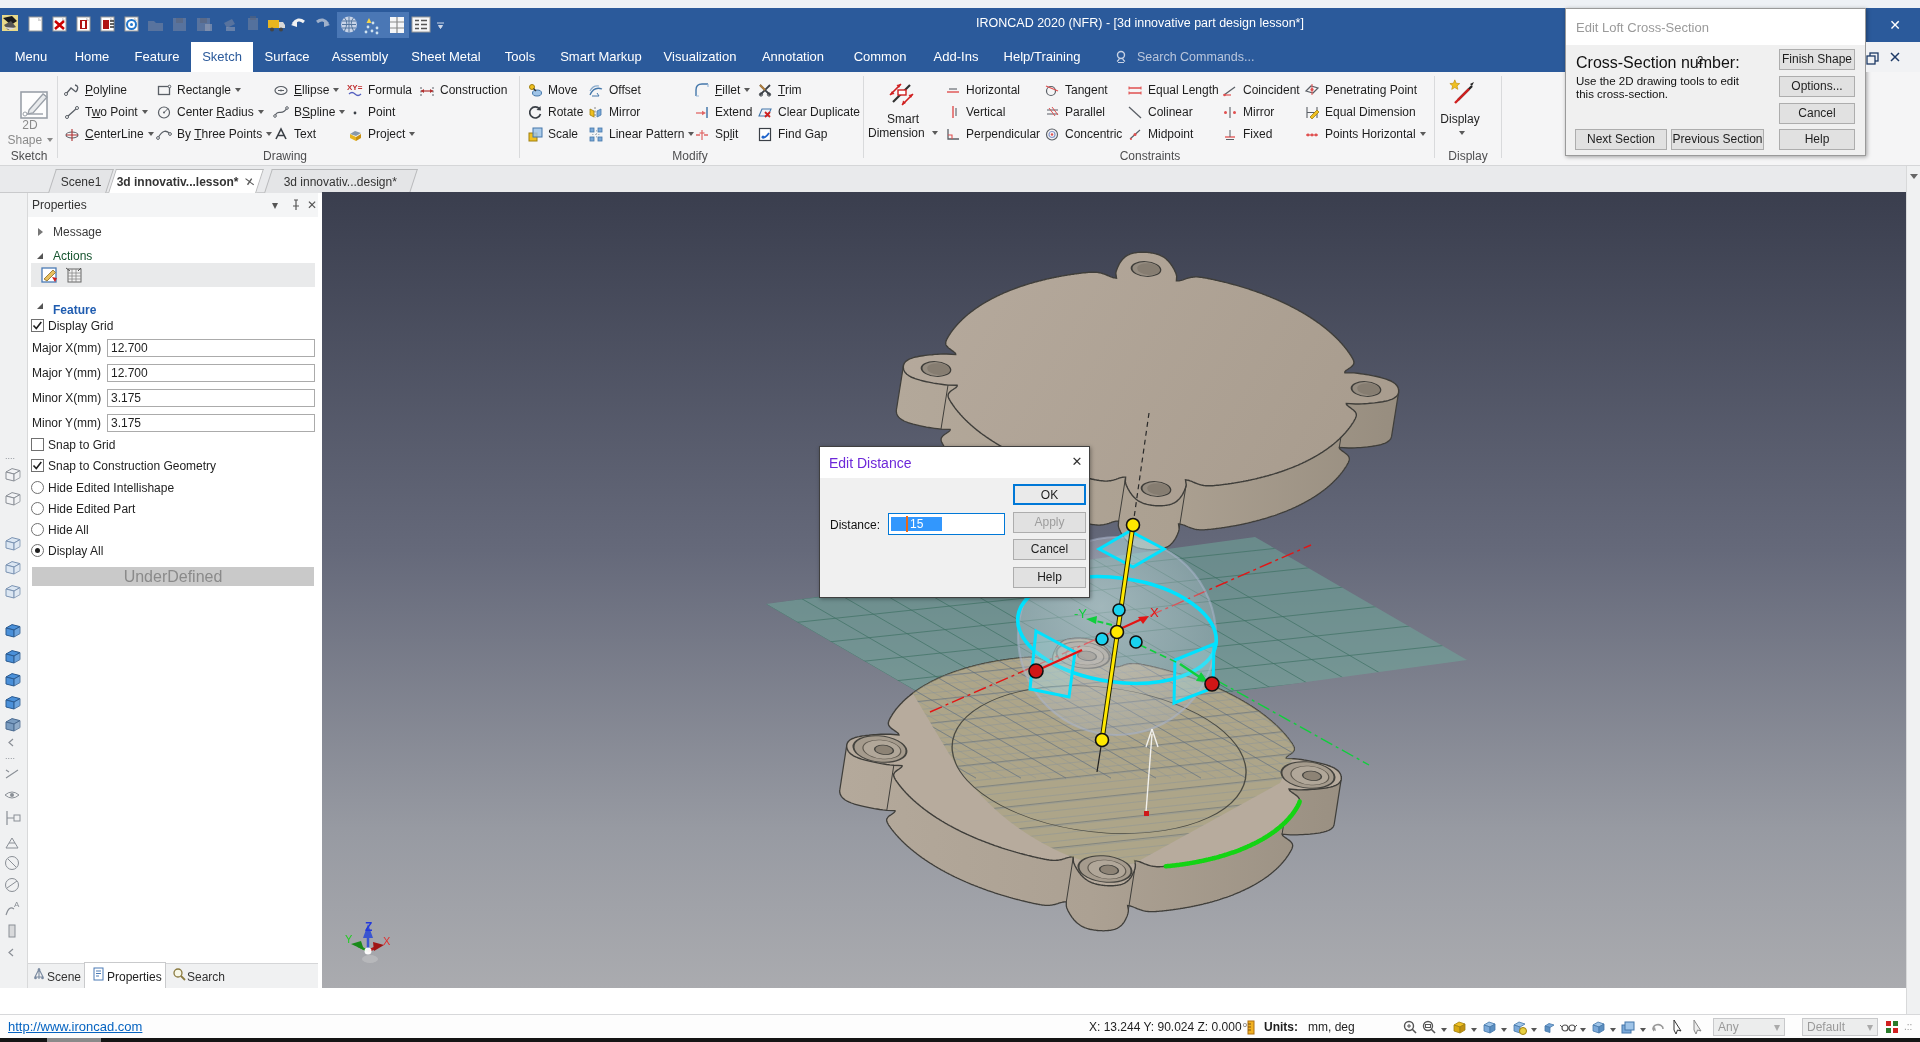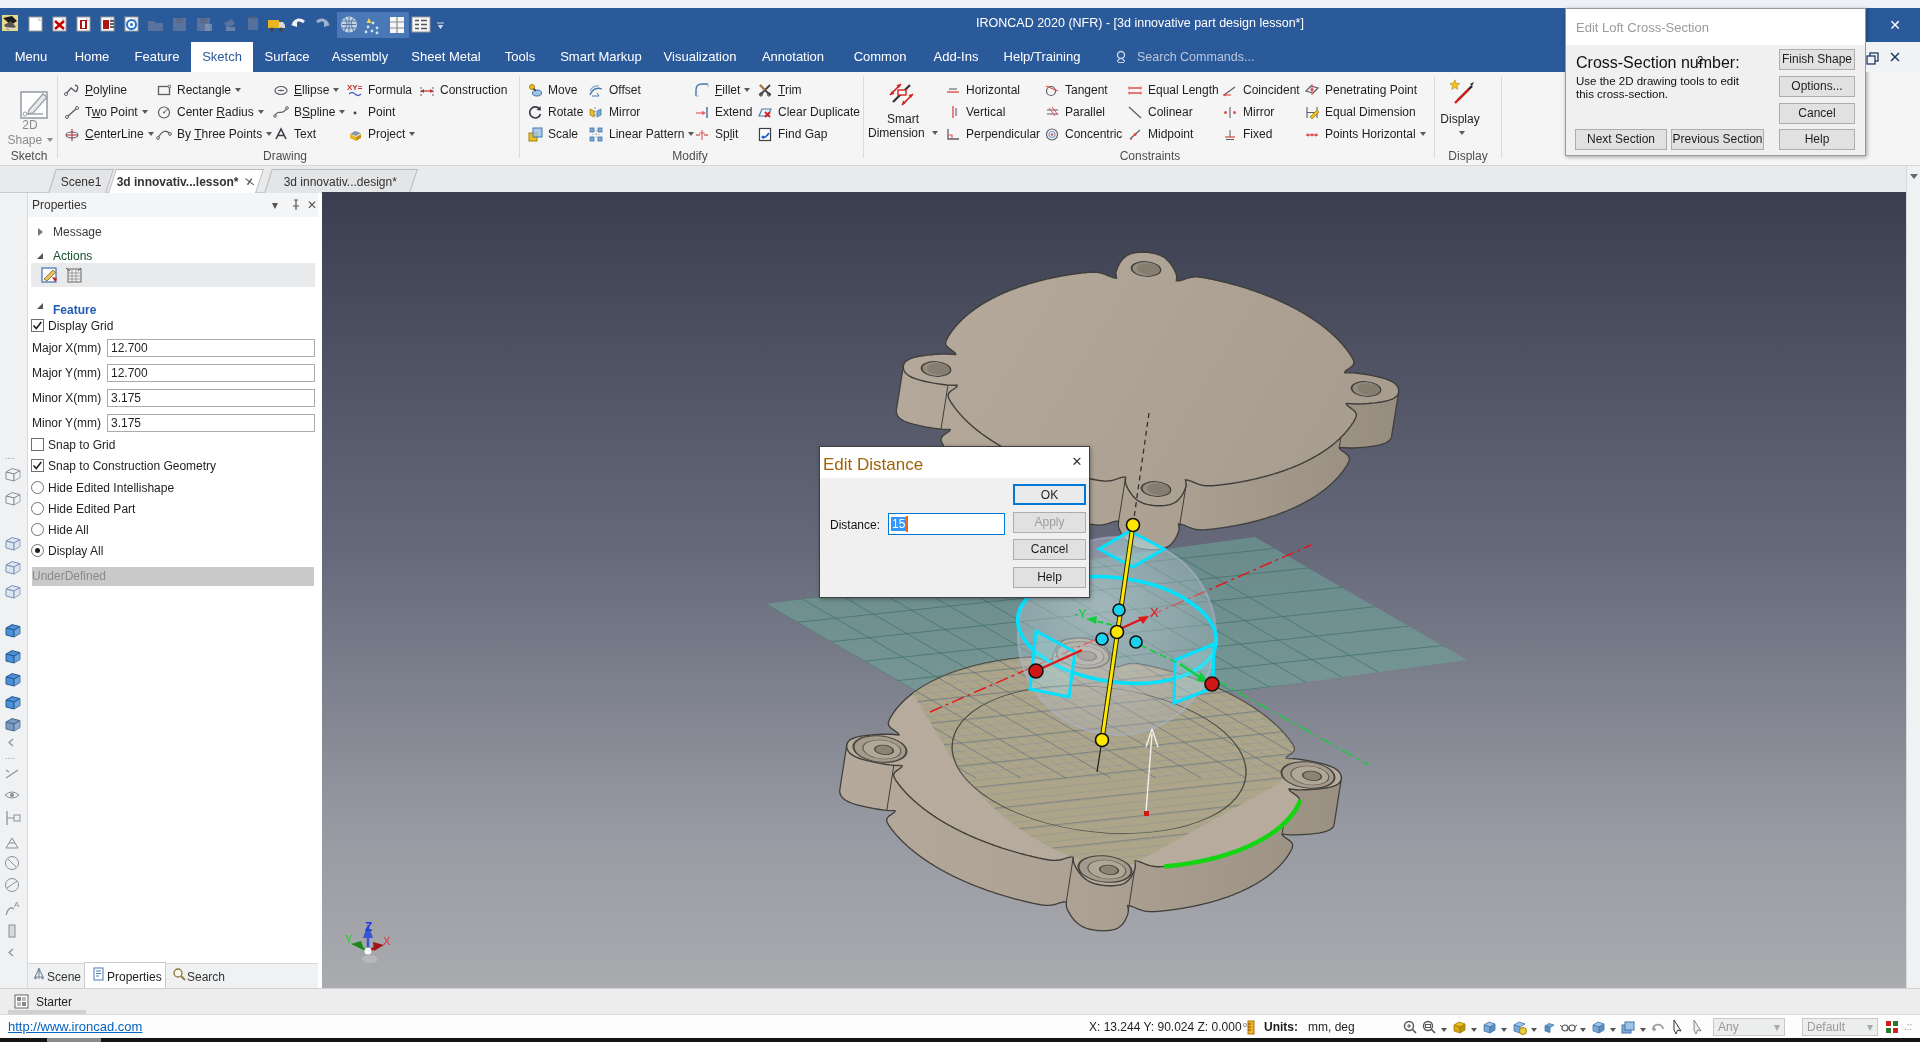--- a/index.html
+++ b/index.html
@@ -508,21 +508,21 @@
       <div class="radio" style="left:3px;top:288px"></div>
       <div class="plabel" style="left:20px;top:288px">Hide Edited Intellishape</div>
       <div class="radio" style="left:3px;top:309px"></div>
       <div class="plabel" style="left:20px;top:309px">Hide Edited Part</div>
       <div class="radio" style="left:3px;top:330px"></div>
       <div class="plabel" style="left:20px;top:330px">Hide All</div>
       <div class="radio" style="left:3px;top:351px">
         <div style="position:absolute;left:3px;top:3px;width:5px;height:5px;border-radius:50%;background:#1e1e1e"></div>
       </div>
       <div class="plabel" style="left:20px;top:351px">Display All</div>
-      <div class="abs" style="left:4px;top:374px;width:282px;height:19px;background:#c9c9c9;color:#8a8a8a;line-height:19px;font-size:12px">UnderDefined</div>
+      <div class="abs" style="left:4px;top:374px;width:282px;height:19px;background:#c9c9c9;color:#8a8a8a;text-align:center;line-height:19px;font-size:16px">UnderDefined</div>
       <div class="abs" style="left:0px;top:770px;width:290px;height:25px;background:#f0f1f2;border-top:1px solid #d5d6d8"></div>
       <svg class="abs" style="left:4px;top:774px" width="14" height="14">
         <path d="M7 2 l4 8 h-8 Z M7 2 v10" fill="none" stroke="#7a8aa0" stroke-width="1.1"></path>
         <circle cx="7" cy="2.5" r="1.3" fill="#7a8aa0"></circle>
         <circle cx="3.5" cy="11" r="1.3" fill="#7a8aa0"></circle>
         <circle cx="10.5" cy="11" r="1.3" fill="#7a8aa0"></circle>
       </svg>
       <div class="plabel" style="left:19px;top:777px;color:#333">Scene</div>
       <div class="abs" style="left:56px;top:769px;width:82px;height:26px;background:#fff;border:1px solid #c9cacc;border-bottom:none"></div>
       <svg class="abs" style="left:64px;top:774px" width="14" height="14">
@@ -876,31 +876,20 @@
         <path d="M39,749 L42,758 L29,752 Z" fill="#1a8a1a"></path>
         <text x="23" y="751" fill="#22cc22" font-size="11">Y</text>
         <path d="M46,759 L55,755" stroke="#b01818" stroke-width="2.5"></path>
         <path d="M51,750 L62,753 L52,759 Z" fill="#a01414"></path>
         <text x="61" y="753" fill="#e03030" font-size="11">X</text>
         <circle cx="46" cy="759" r="3.5" fill="#ffffff" fill-opacity="0.95"></circle>
       </svg></div>
     <div id="rightstrip" class="abs">
       <div style="margin:8px auto;width:0;height:0;border-left:4px solid transparent;border-right:4px solid transparent;border-top:5px solid #666"></div>
     </div>
-    <div id="starterrow" class="abs">
-      <svg class="abs" style="left:14px;top:5px" width="16" height="16">
-        <rect x="1" y="1" width="13" height="13" fill="#fff" stroke="#666"></rect>
-        <rect x="3" y="3" width="4" height="4" fill="#888"></rect>
-        <rect x="8" y="3" width="4" height="4" fill="#bbb"></rect>
-        <rect x="3" y="8" width="4" height="4" fill="#bbb"></rect>
-        <rect x="8" y="8" width="4" height="4" fill="#888"></rect>
-      </svg>
-      <div class="plabel" style="left:36px;top:6px;color:#222">Starter</div>
-      <div class="abs" style="left:8px;top:21px;width:78px;height:5px;background:#cfd0d2"></div>
-    </div>
     <div id="statusbar" class="abs">
       <div class="plabel" style="left:8px;top:4px;color:#0563c1;text-decoration:underline;font-size:13px">http://www.ironcad.com</div>
       <div class="plabel" style="left:1089px;top:5px;color:#1e1e1e">X: 13.244 Y: 90.024 Z: 0.000</div>
       <svg class="abs" style="left:1243px;top:4px" width="16" height="16">
         <rect x="5" y="2" width="6" height="13" fill="#f0b020" stroke="#b07010"></rect>
         <path d="M5 5 h3 M5 8 h3 M5 11 h3" stroke="#7a5010"></path>
         <text x="0" y="8" font-size="7" fill="#555">o</text>
       </svg>
       <div class="plabel" style="left:1264px;top:5px;color:#1e1e1e;font-weight:bold">Units:</div>
       <div class="plabel" style="left:1308px;top:5px;color:#1e1e1e">mm, deg</div>
@@ -986,25 +975,25 @@
         <rect x="2" y="9" width="5" height="5" fill="#2a7a2a"></rect>
         <rect x="9" y="9" width="5" height="5" fill="#d02020"></rect>
       </svg>
       <div class="plabel" style="left:1904px;top:6px;color:#999;font-size:10px">.::</div>
     </div>
     <div id="bottomstrip" class="abs">
       <div class="abs" style="left:47px;top:0;width:54px;height:4px;background:#8a8a8a"></div>
     </div>
     <div class="abs dlg" style="left:819px;top:446px;width:271px;height:152px;background:#f0f0f0;border:1px solid #404040">
       <div class="abs" style="left:0;top:0;width:269px;height:31px;background:#fff"></div>
-      <div class="plabel" style="left:3px;top:8px;font-size:17px;color:#a16207">Edit Distance</div>
+      <div class="plabel" style="left:9px;top:8px;font-size:14px;color:#6d28d9">Edit Distance</div>
       <div class="abs" style="left:247px;top:5px;width:20px;height:20px;text-align:center;line-height:20px;color:#333;font-size:13px">✕</div>
       <div class="plabel" style="left:10px;top:71px;color:#111">Distance:</div>
       <div class="abs" style="left:68px;top:66px;width:117px;height:22px;background:#fff;border:1px solid #0078d7">
-        <span style="position:absolute;left:2px;top:3px;background:#3297fd;color:#fff;font-size:12px;padding:0 1px">15</span>
+        <span style="position:absolute;left:2px;top:3px;background:#3297fd;color:#fff;font-size:12px;padding:0 19px">15</span>
         <span style="position:absolute;left:17px;top:2px;width:1.5px;height:16px;background:#e8681a"></span>
       </div>
       <div class="btn" style="left:193px;top:37px;width:73px;height:21px;line-height:19px;border:2px solid #0078d7;background:#eaeaea">OK</div>
       <div class="btn" style="left:193px;top:65px;width:73px;height:21px;line-height:19px;color:#9d9d9d">Apply</div>
       <div class="btn" style="left:193px;top:92px;width:73px;height:21px;line-height:19px">Cancel</div>
       <div class="btn" style="left:193px;top:120px;width:73px;height:21px;line-height:19px">Help</div>
     </div>
     <div class="abs dlg" style="left:1565px;top:8px;width:301px;height:148px;background:#f0f0f0;border:1px solid #9a9a9a">
       <div class="abs" style="left:0;top:0;width:299px;height:36px;background:#fff"></div>
       <div class="plabel" style="left:10px;top:11px;font-size:13px;color:#9a9a9a">Edit Loft Cross-Section</div>

